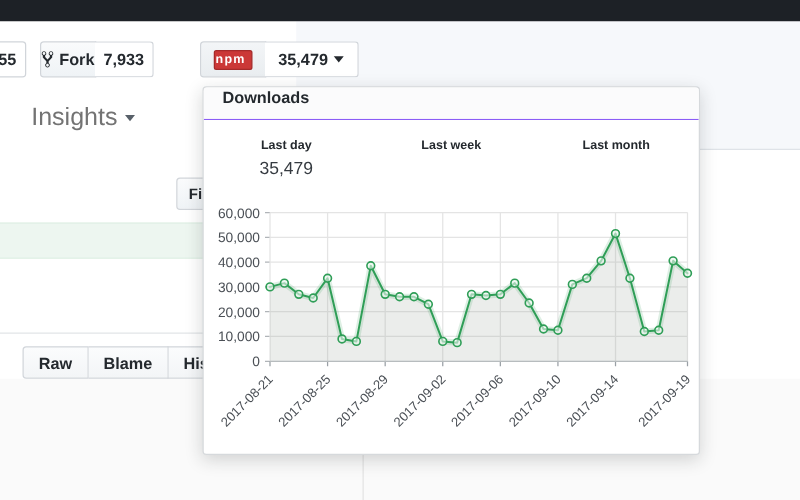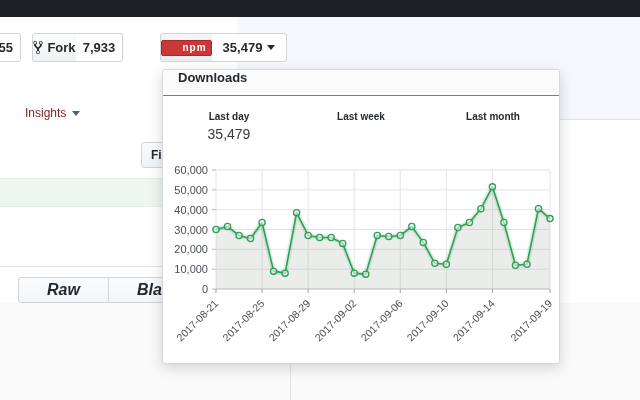--- a/index.html
+++ b/index.html
@@ -35,36 +35,36 @@
   .partial-count { left:-30px; top:33px; width:51px; height:29px; border-radius:0 3px 3px 0;
     justify-content:flex-end; padding-right:7px; }
   .fork-btn { left:32px; top:33px; width:45px; height:29px; border-radius:3px 0 0 3px; gap:4px; }
   .fork-count { left:76px; top:33px; width:47px; height:29px; }
   .npm-btn { left:160px; top:33px; width:53px; height:29px; border-radius:3px 0 0 3px;
     background:linear-gradient(#f3f5f7,#e9edf0); }
   .npm-count { left:212px; top:33px; width:75px; height:29px; gap:5px; }
 
   .npm-logo {
     background:#cb3837; color:#ffffff; font-weight:bold; font-size:10px;
-    padding:1px 4px 2px 20px; border-radius:2px; letter-spacing:1px; line-height:11px;
+    padding:1px 4px 2px 0; border-radius:2px; letter-spacing:1px; line-height:11px;
     border:1px solid #a52a2a;
   }
   .caret { display:inline-block; width:0; height:0; border-left:4px solid transparent;
     border-right:4px solid transparent; border-top:5px solid #24292e; }
 
-  .insights { left:25px; top:103px; height:20px; display:flex; align-items:center; gap:6px;
-    font-size:12px; color:#7f1d1d; z-index:4; }
+  .insights { left:25px; top:84px; height:20px; display:flex; align-items:center; gap:6px;
+    font-size:20px; color:#737373; z-index:4; }
   .insights .caret { border-top-color:#586069; }
 
   .find-btn { left:141px; top:142px; width:44px; height:26px; font-size:12px;
     border-radius:3px; justify-content:flex-start; padding-left:9px; }
 
   .btn-group { left:18px; top:277px; height:26px; display:flex; z-index:4; }
-  .btn-group .gbtn { position:static; height:26px; font-size:16px; padding:0 28px;
-    background:linear-gradient(#fbfcfd,#f3f5f7);font-style:italic; }
+  .btn-group .gbtn { position:static; height:26px; font-size:13px; padding:0 12px;
+    background:linear-gradient(#fbfcfd,#f3f5f7); }
   .btn-group .gbtn + .gbtn { border-left:none; }
   .btn-group .gbtn:first-child { border-radius:3px 0 0 3px; }
 
   
   .popup { left:162px; top:69px; width:398px; height:295px; background:#ffffff;
     border:1px solid #d6d9dc; border-radius:3px;
     box-shadow:0 4px 14px rgba(27,31,35,0.18); z-index:10; }
   .popup-header { position:absolute; left:0; top:0; width:100%; height:26px;
     background:#fbfbfc; border-bottom:1px solid #8b5cf6; border-radius:3px 3px 0 0;
     display:flex; padding-left:15px;

